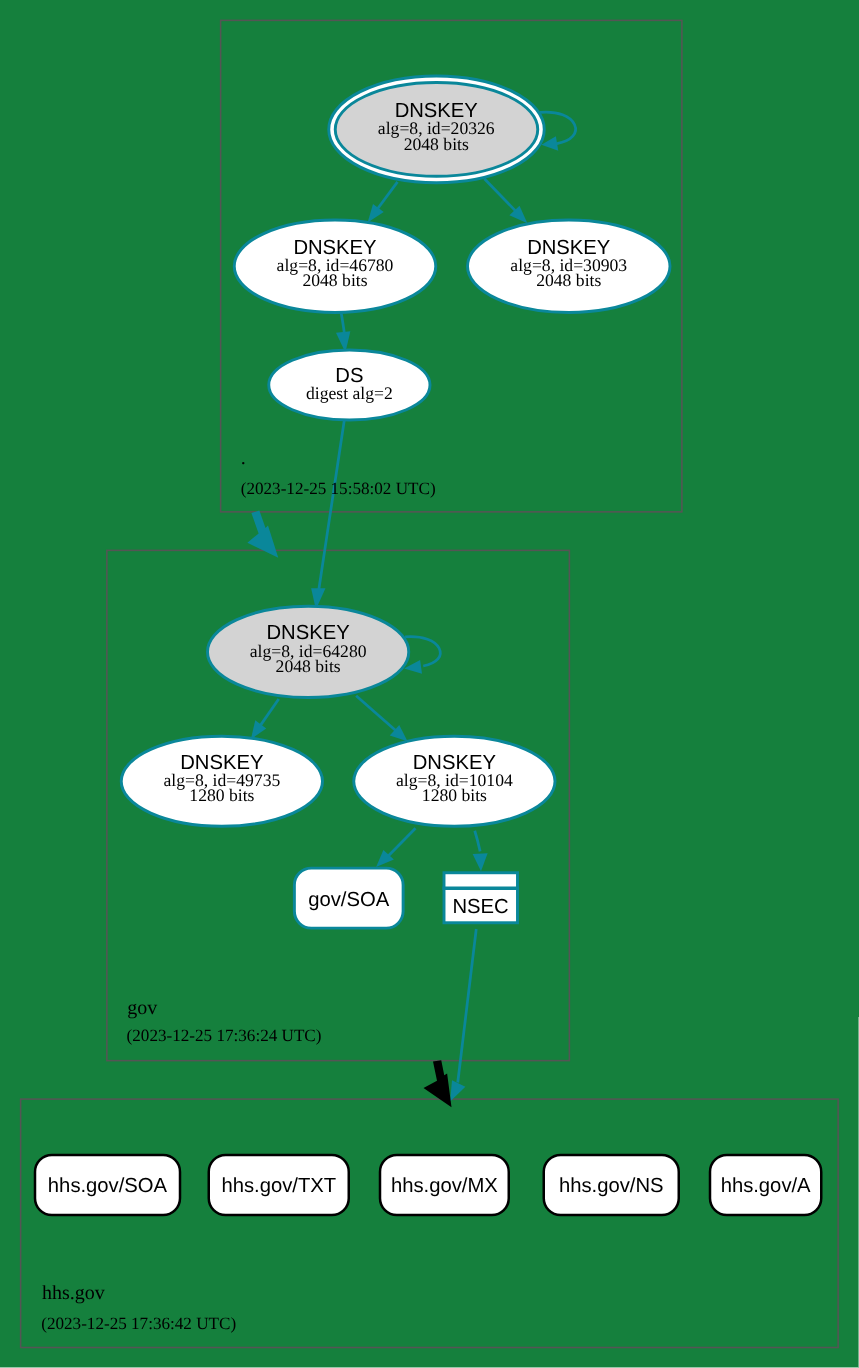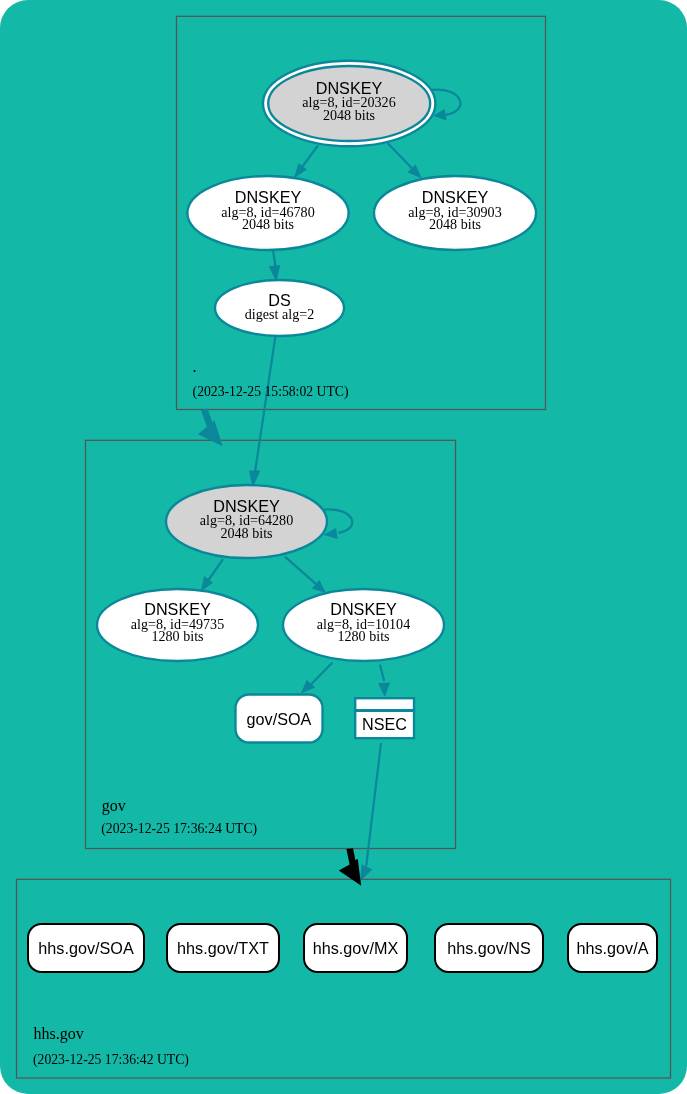--- a/index.html
+++ b/index.html
@@ -1,20 +1,20 @@
 <!DOCTYPE html>
 <html><head>
 <meta charset="utf-8">
 <title>DNSSEC Authentication Chain</title>
 <style>
   html,body{margin:0;padding:0;background:#ffffff;}
   body{width:687px;height:1094px;overflow:hidden;
        font-family:"Liberation Sans","DejaVu Sans",sans-serif;
        -webkit-font-smoothing:antialiased;}
-  #canvas{position:relative;width:687px;height:1094px;background:#14b8a6;border-radius:28px;}
+  #canvas{position:relative;width:687px;height:1094px;background:#15803d;}
   svg#graph{position:absolute;left:0;top:0;display:block;}
   .zbox{fill:none;stroke:#555555;stroke-width:1.25;}
   .nd{stroke:#0a879a;stroke-width:2.35;}
   .nd-f{fill:#d3d3d3;}
   .nd-w{fill:#ffffff;}
   .blk{stroke:#000000;stroke-width:2.0;fill:#ffffff;}
   .edge{fill:none;stroke:#0a879a;stroke-width:2.2;}
   .ahead{fill:#0a879a;stroke:none;}
   .ahead-blk{fill:#000000;stroke:none;}
   .t-title{font-family:"Liberation Sans","DejaVu Sans",sans-serif;font-size:16.2px;fill:#000;text-anchor:middle;}

